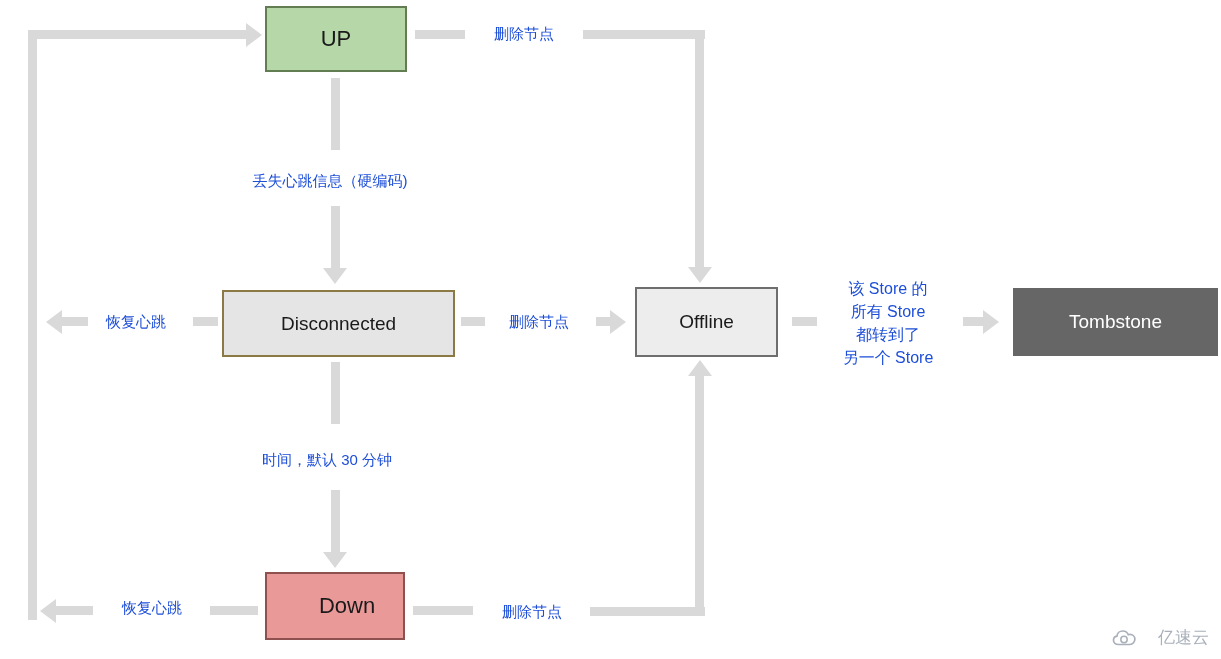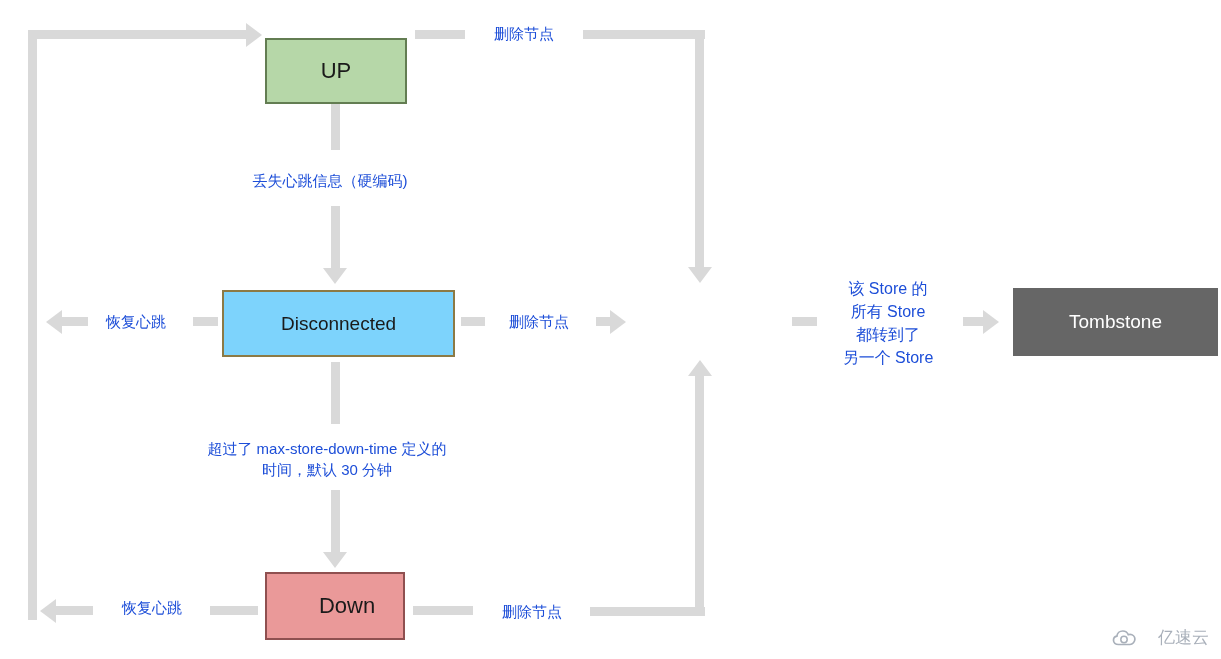--- a/index.html
+++ b/index.html
@@ -4,22 +4,22 @@
 <style>
   html,body{margin:0;padding:0;background:#ffffff;}
   #canvas{
     position:relative;width:1221px;height:659px;background:#ffffff;overflow:hidden;
     font-family:"Liberation Sans","DejaVu Sans",sans-serif;color:#1a1a1a;
   }
   .node{
     position:absolute;display:flex;align-items:center;justify-content:center;
     box-sizing:border-box;text-align:center;
   }
-  .node-up        {left:265px;top:6px;  width:142px;height:66px;background:#b6d7a8;border:2px solid #637d52;font-size:22px;margin-top:32px;}
-  .node-disc      {left:222px;top:290px;width:233px;height:67px;background:#7dd3fc;border:2px solid #8c7a45;font-size:19px;}
+  .node-up        {left:265px;top:6px;  width:142px;height:66px;background:#b6d7a8;border:2px solid #637d52;font-size:22px;}
+  .node-disc      {left:222px;top:290px;width:233px;height:67px;background:#e5e5e5;border:2px solid #8c7a45;font-size:19px;}
   .node-offline   {left:635px;top:287px;width:143px;height:70px;background:#ededed;border:2px solid #6e6e6e;font-size:19px;}
   .node-tombstone {left:1013px;top:288px;width:205px;height:68px;background:#666666;color:#ffffff;font-size:19px;}
   .node-down      {left:265px;top:572px;width:140px;height:68px;background:#ea9999;border:2px solid #8f5050;font-size:22px;padding-left:24px;}
 
   .seg{position:absolute;background:#d9d9d9;}
   .tri{position:absolute;width:0;height:0;}
   .tri-right{border-top:12px solid transparent;border-bottom:12px solid transparent;border-left:16px solid #d9d9d9;}
   .tri-left {border-top:12px solid transparent;border-bottom:12px solid transparent;border-right:16px solid #d9d9d9;}
   .tri-down {border-left:12px solid transparent;border-right:12px solid transparent;border-top:16px solid #d9d9d9;}
   .tri-up   {border-left:12px solid transparent;border-right:12px solid transparent;border-bottom:16px solid #d9d9d9;}
@@ -72,37 +72,37 @@
   <div class="seg" style="left:56px;top:606px;width:37px;height:9px;"></div>
   <div class="seg" style="left:210px;top:606px;width:48px;height:9px;"></div>
 
   <div class="seg" style="left:413px;top:606px;width:60px;height:9px;"></div>
   <div class="seg" style="left:590px;top:607px;width:115px;height:9px;"></div>
   <div class="seg" style="left:695px;top:376px;width:9px;height:240px;"></div>
   <div class="tri tri-up" style="left:688px;top:360px;"></div>
 
   <div class="node node-up">UP</div>
   <div class="node node-disc">Disconnected</div>
+  <div class="node node-offline">Offline</div>
   <div class="node node-tombstone">Tombstone</div>
   <div class="node node-down">Down</div>
 
   <div class="lbl" style="left:524px;top:34px;">删除节点</div>
   <div class="lbl" style="left:330px;top:181px;">丢失心跳信息（硬编码)</div>
   <div class="lbl" style="left:136px;top:322px;">恢复心跳</div>
   <div class="lbl" style="left:539px;top:322px;">删除节点</div>
 
   <div class="lbl lbl-multi" style="left:888px;top:323px;">
     <div>该 Store 的</div>
     <div>所有 Store</div>
     <div>都转到了</div>
     <div>另一个 Store</div>
   </div>
 
   <div class="lbl lbl-twoline" style="left:327px;top:459px;">
-    <div>超过了 max-store-down-time 定义的</div>
     <div>时间，默认 30 分钟</div>
   </div>
 
   <div class="lbl" style="left:152px;top:608px;">恢复心跳</div>
   <div class="lbl" style="left:532px;top:612px;">删除节点</div>
 
   <div class="watermark">
     <span>
       <svg width="26" height="20" viewBox="0 0 26 20" fill="none">
         <path d="M6.5 16.5 C3.5 16.5 1.5 14.6 1.5 12.2 C1.5 10.2 2.9 8.6 4.9 8.2 C5.2 5.2 7.7 3 10.8 3 C13.3 3 15.4 4.5 16.3 6.7 C16.8 6.5 17.4 6.4 18 6.4 C20.7 6.4 22.9 8.5 22.9 11.1 C22.9 13.8 20.7 16.5 18 16.5 Z" stroke="#a9b0ba" stroke-width="1.7"></path>

